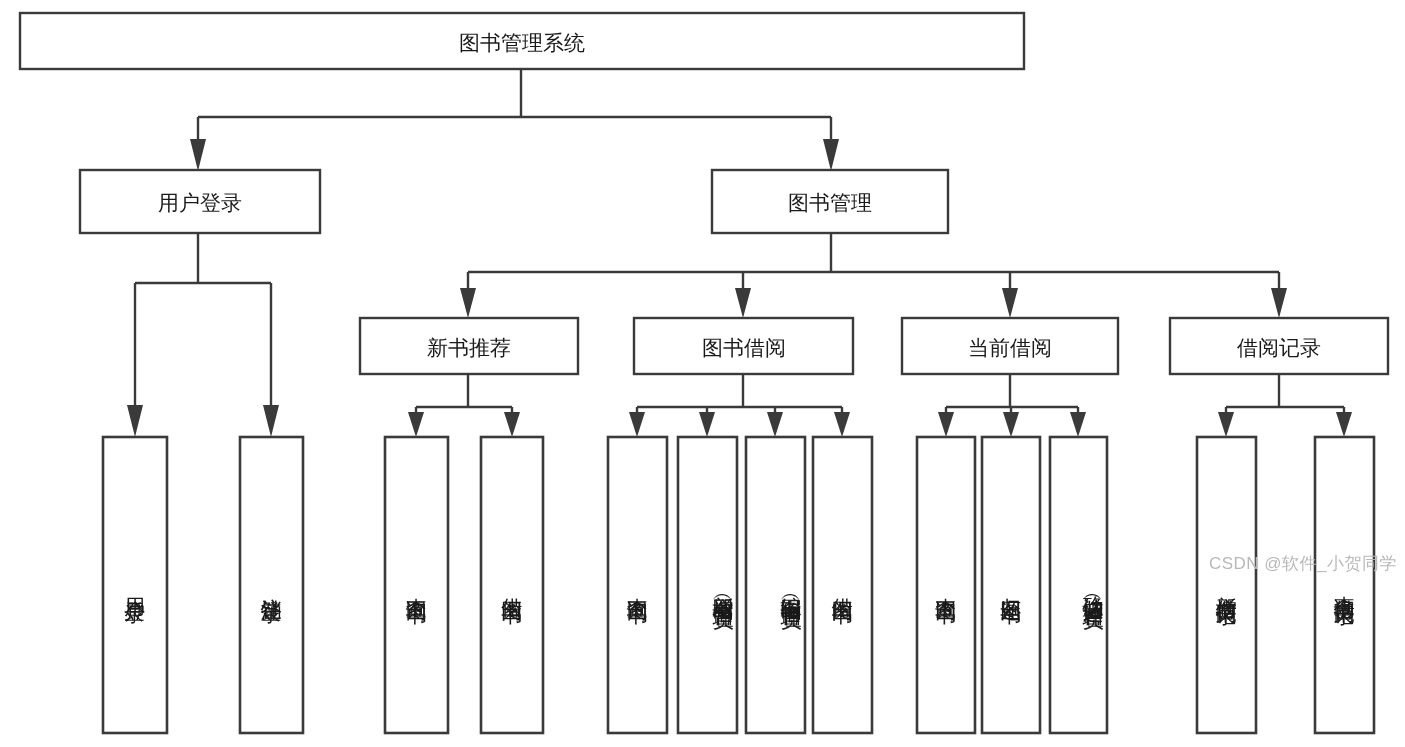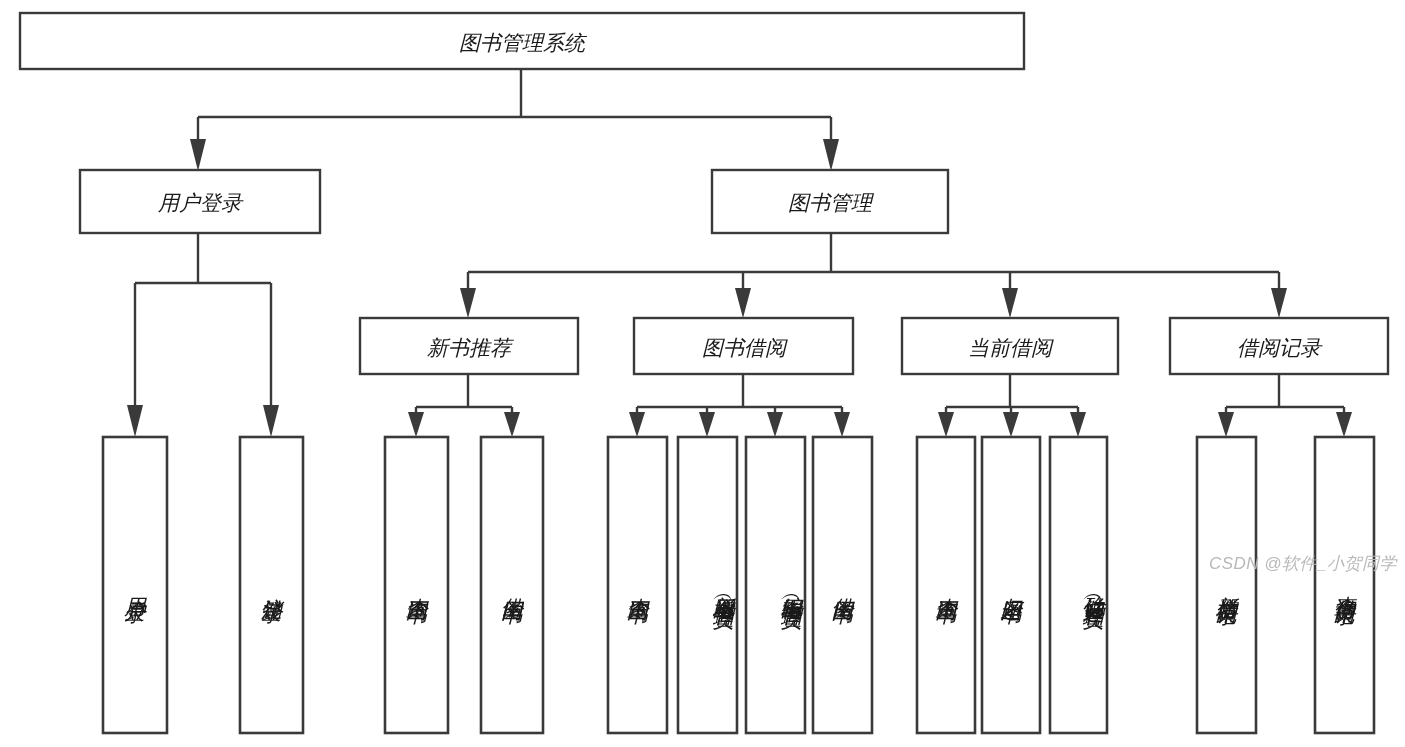--- a/index.html
+++ b/index.html
@@ -11,21 +11,20 @@
     width: 1405px;
     height: 747px;
     overflow: hidden;
     font-family: "Liberation Sans", "DejaVu Sans", sans-serif;
   }
   #diagram-root {
     position: relative;
     width: 1405px;
     height: 598px;
     background: #ffffff;
-    font-style: italic;
   }
   svg.diagram-canvas {
     position: absolute;
     left: 0;
     top: 0;
     width: 1405px;
     height: 747px;
     display: block;
   }
   .node-box {

